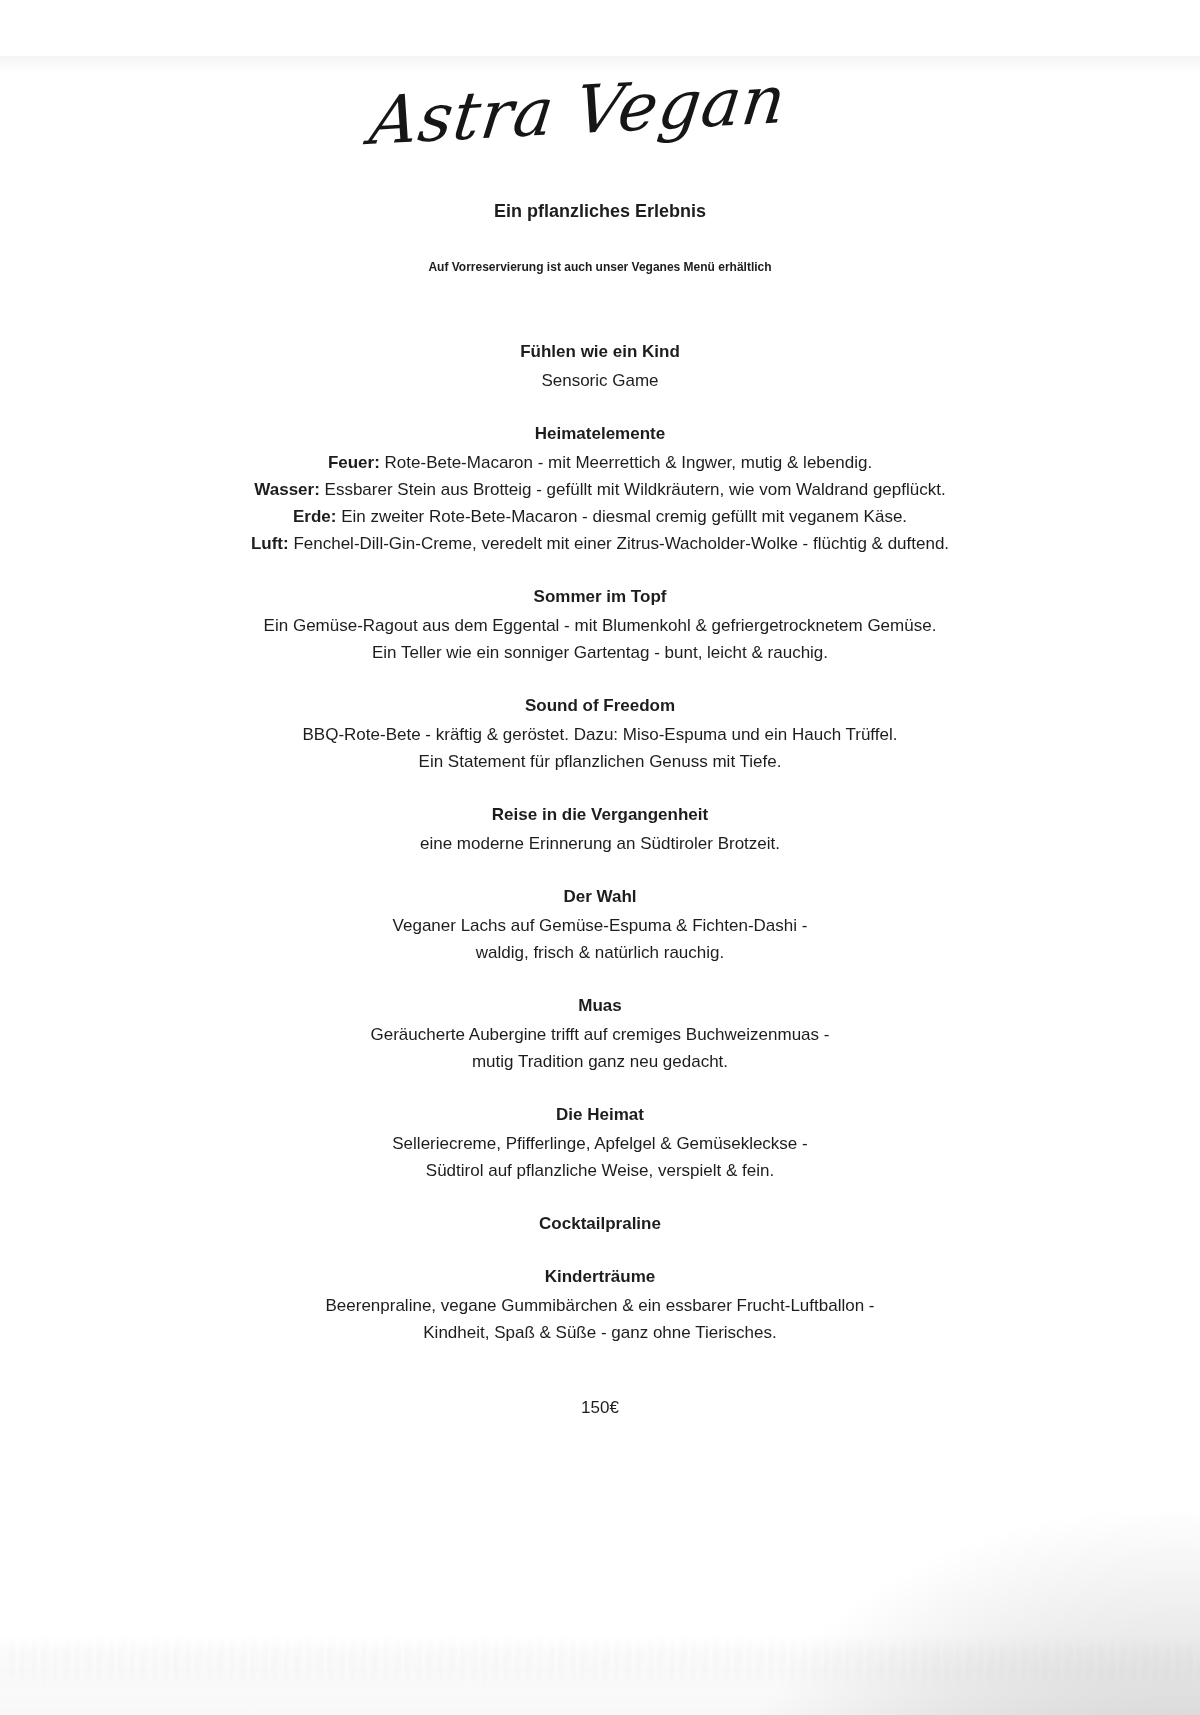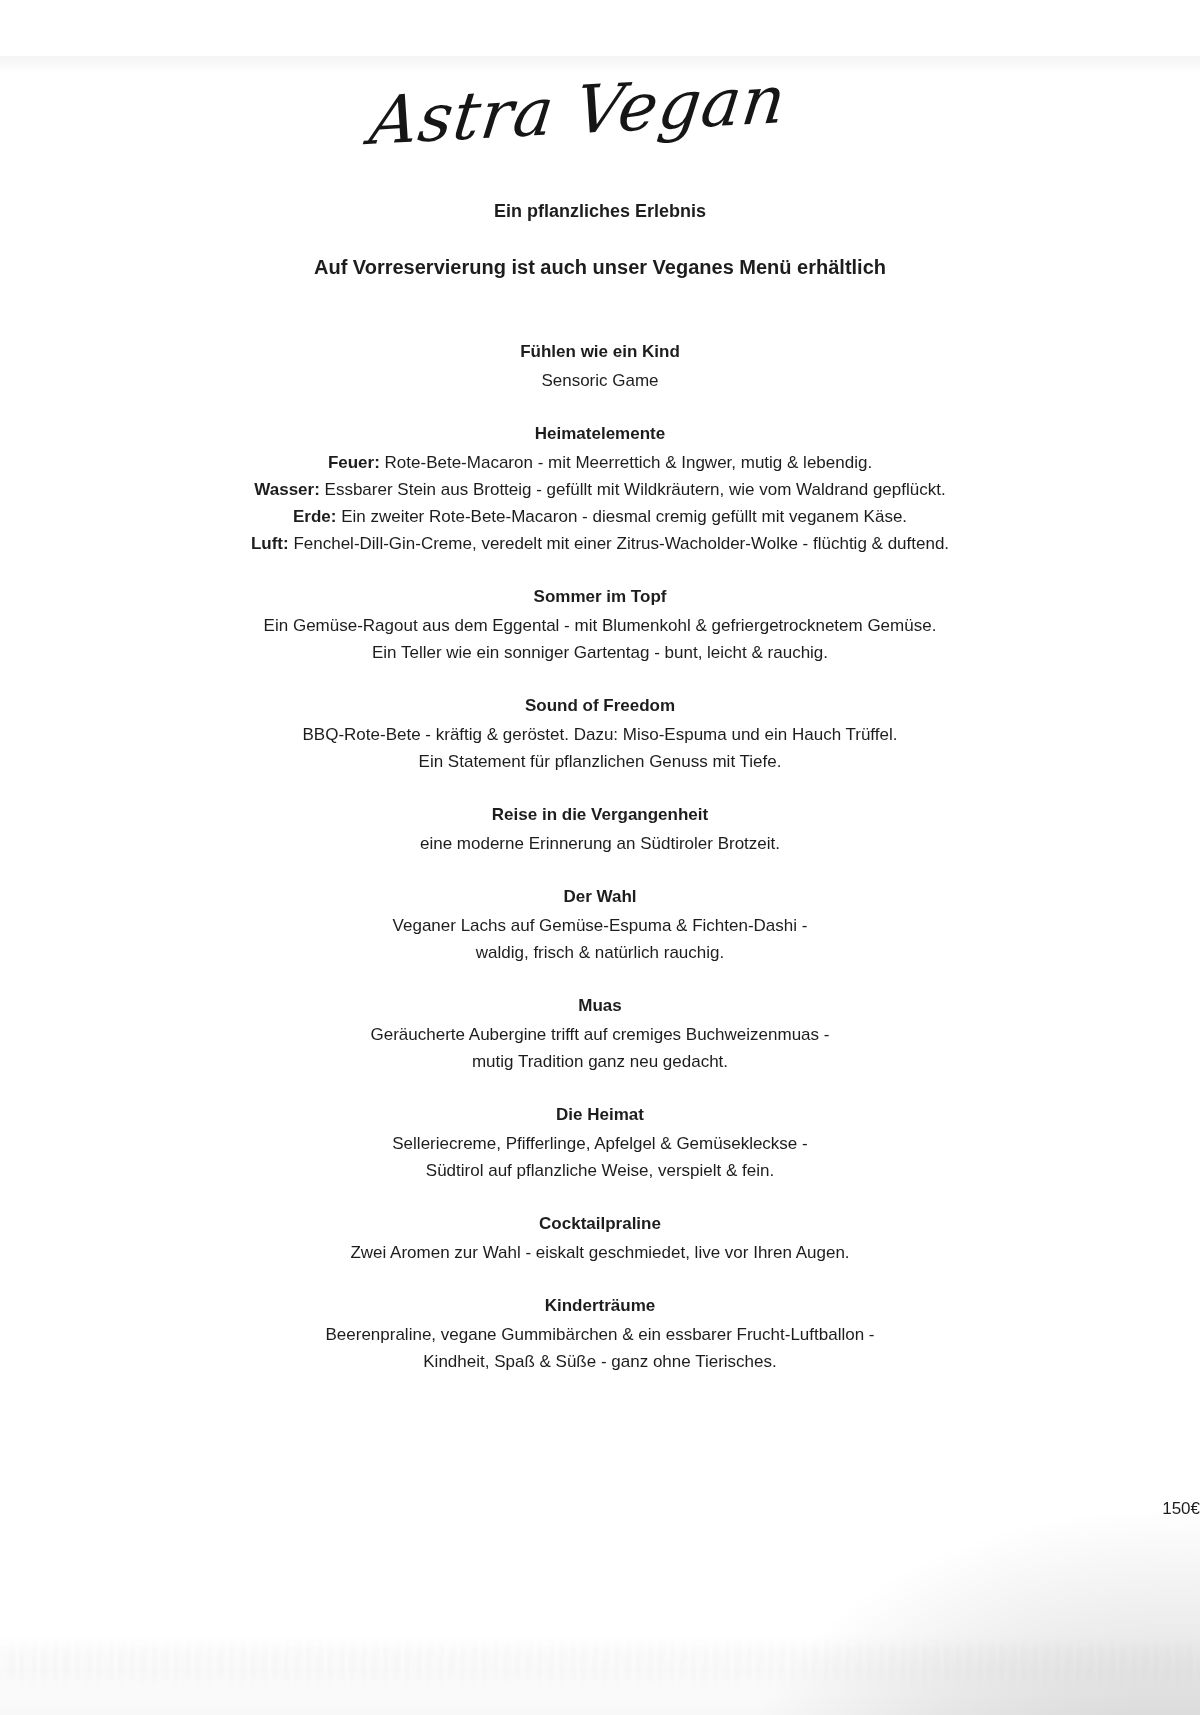--- a/index.html
+++ b/index.html
@@ -39,21 +39,21 @@
     transform:rotate(-3deg) skewX(-10deg);
   }
   .tagline{
     margin-top:32px;
     font-size:18px;
     font-weight:bold;
     line-height:26px;
   }
   .note{
     margin-top:30px;
-    font-size:20px;
+    font-size:12px;
     font-weight:bold;
     line-height:26px;
   }
   .sections{
     margin-top:59px;
   }
   .section{
     margin-bottom:27px;
   }
   .section-title{
@@ -63,24 +63,23 @@
     margin:0 0 2px 0;
   }
   .section-line{
     font-size:17px;
     line-height:27px;
   }
   .line-label{
     font-weight:bold;
   }
   .price{
-    margin-top:120px;
+    margin-top:48px;
     font-size:17px;
     line-height:27px;
-    text-align:right;
   }
   
   .bleed-band{
     position:absolute;
     left:0;top:1578px;width:100%;height:58px;
     background:
       repeating-linear-gradient(88deg,
         rgba(80,80,80,0.10) 0px, rgba(80,80,80,0.10) 2px,
         rgba(0,0,0,0) 2px, rgba(0,0,0,0) 7px),
       repeating-linear-gradient(92deg,
@@ -160,21 +159,20 @@
       </div>
 
   <div class="section">
     <div class="section-title">Die Heimat</div>
   <div class="section-line"><span>Selleriecreme, Pfifferlinge, Apfelgel &amp; Gemüsekleckse -</span></div>
         <div class="section-line"><span>Südtirol auf pflanzliche Weise, verspielt &amp; fein.</span></div>
       </div>
 
   <div class="section">
     <div class="section-title">Cocktailpraline</div>
-  <div class="section-line"><span>Zwei Aromen zur Wahl - eiskalt geschmiedet, live vor Ihren Augen.</span></div>
       </div>
 
   <div class="section">
     <div class="section-title">Kinderträume</div>
   <div class="section-line"><span>Beerenpraline, vegane Gummibärchen &amp; ein essbarer Frucht-Luftballon -</span></div>
         <div class="section-line"><span>Kindheit, Spaß &amp; Süße - ganz ohne Tierisches.</span></div>
       </div>
 </div>
 
   <div class="price">150€</div>

